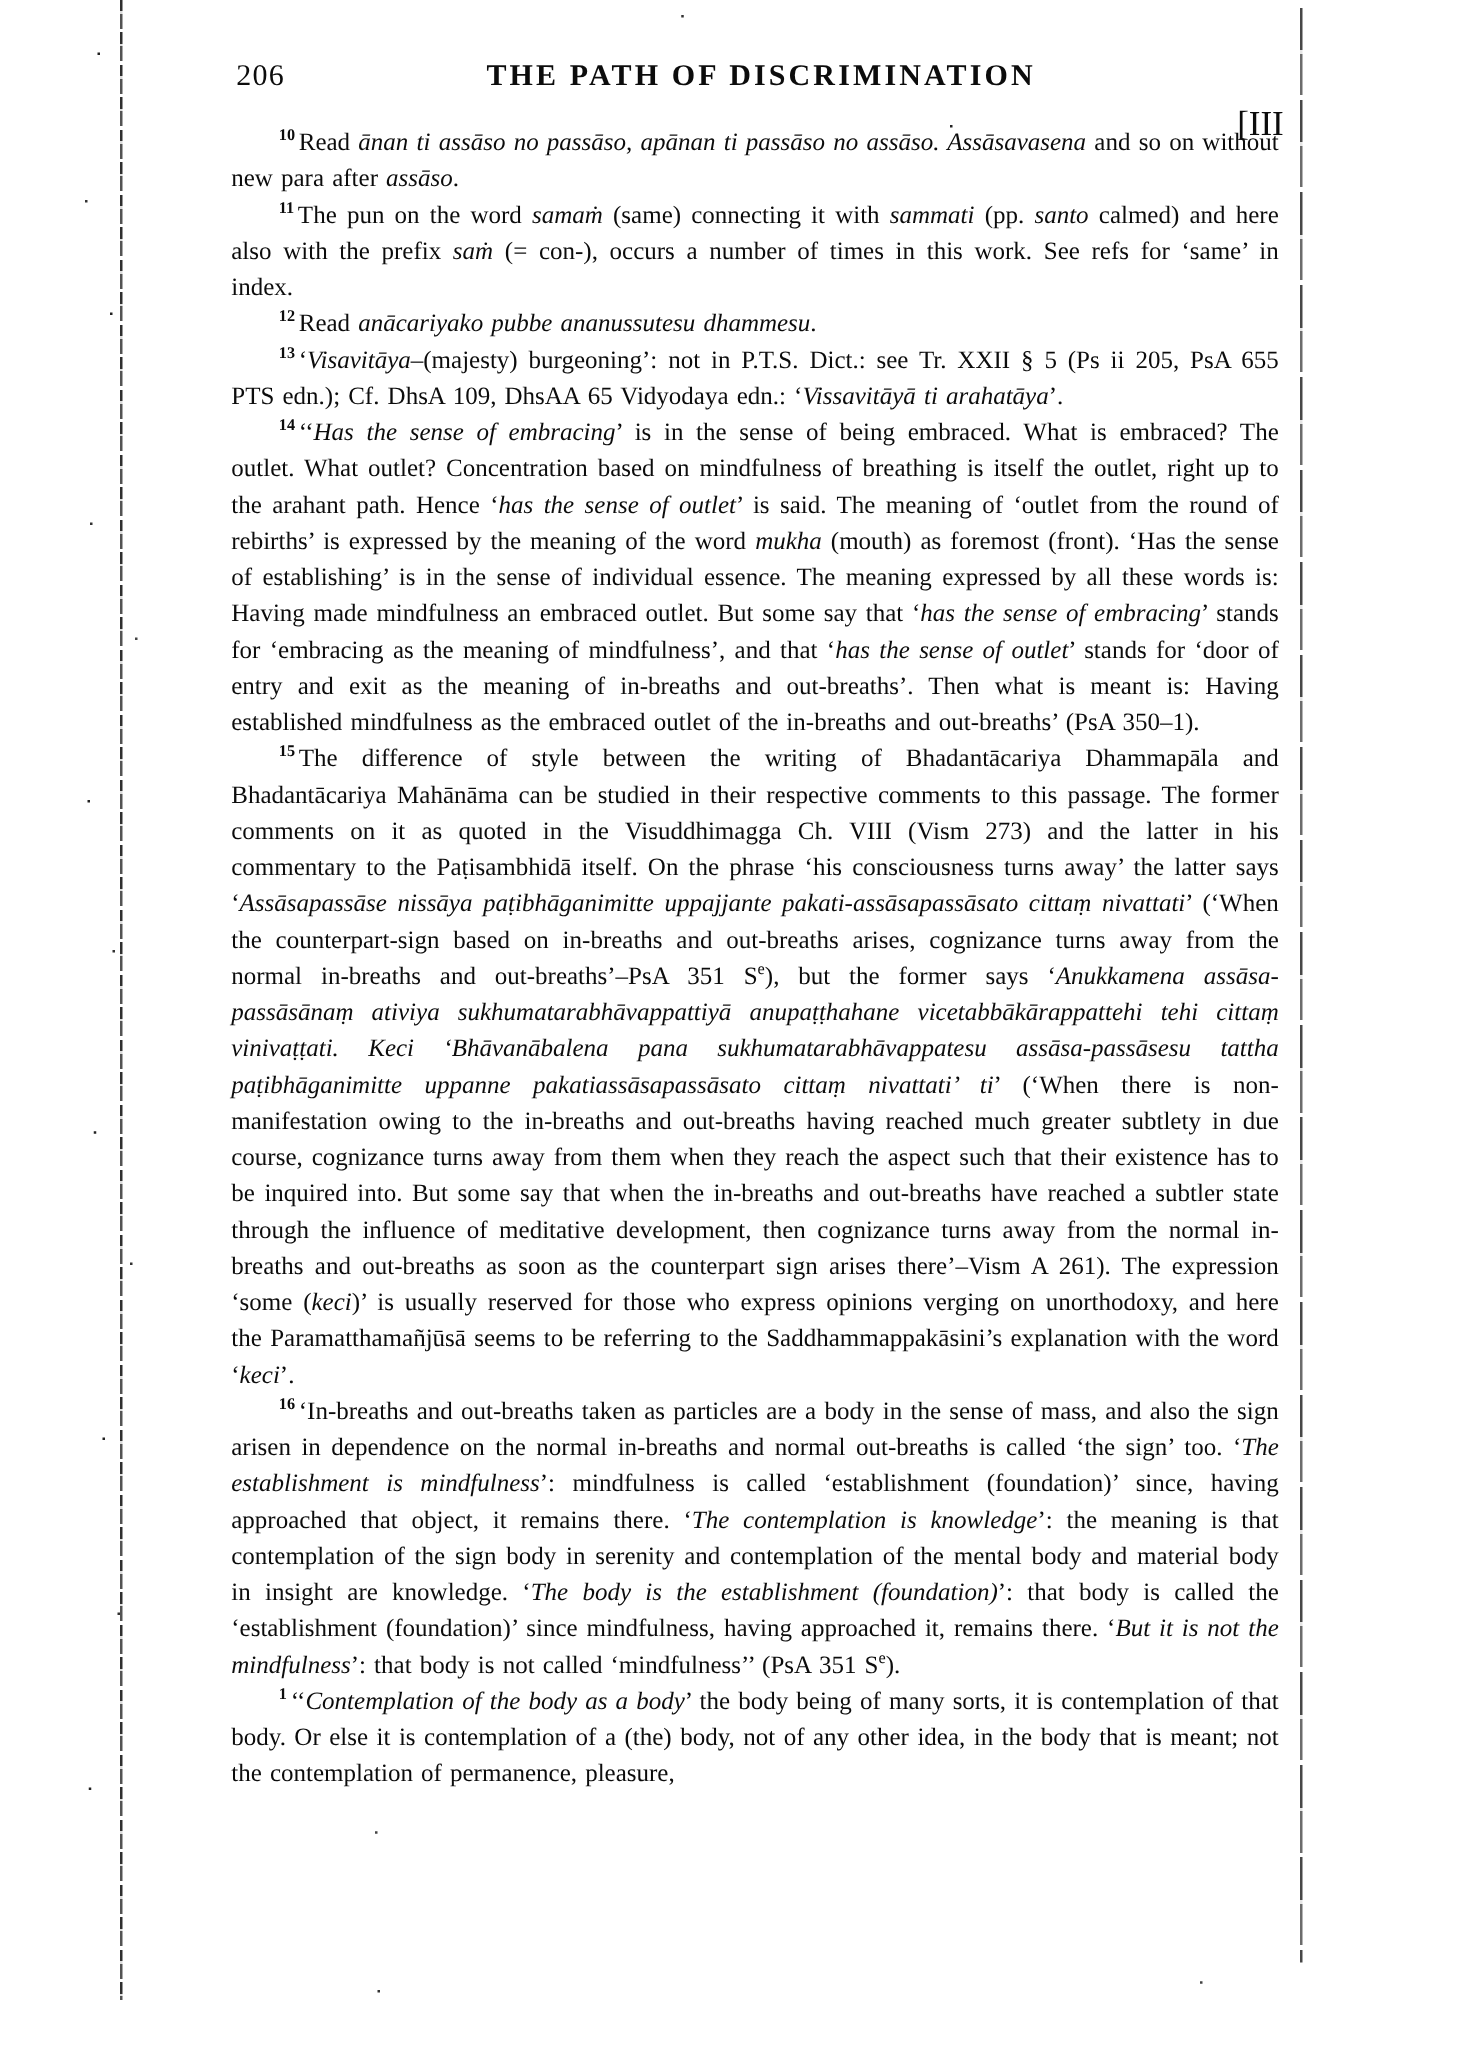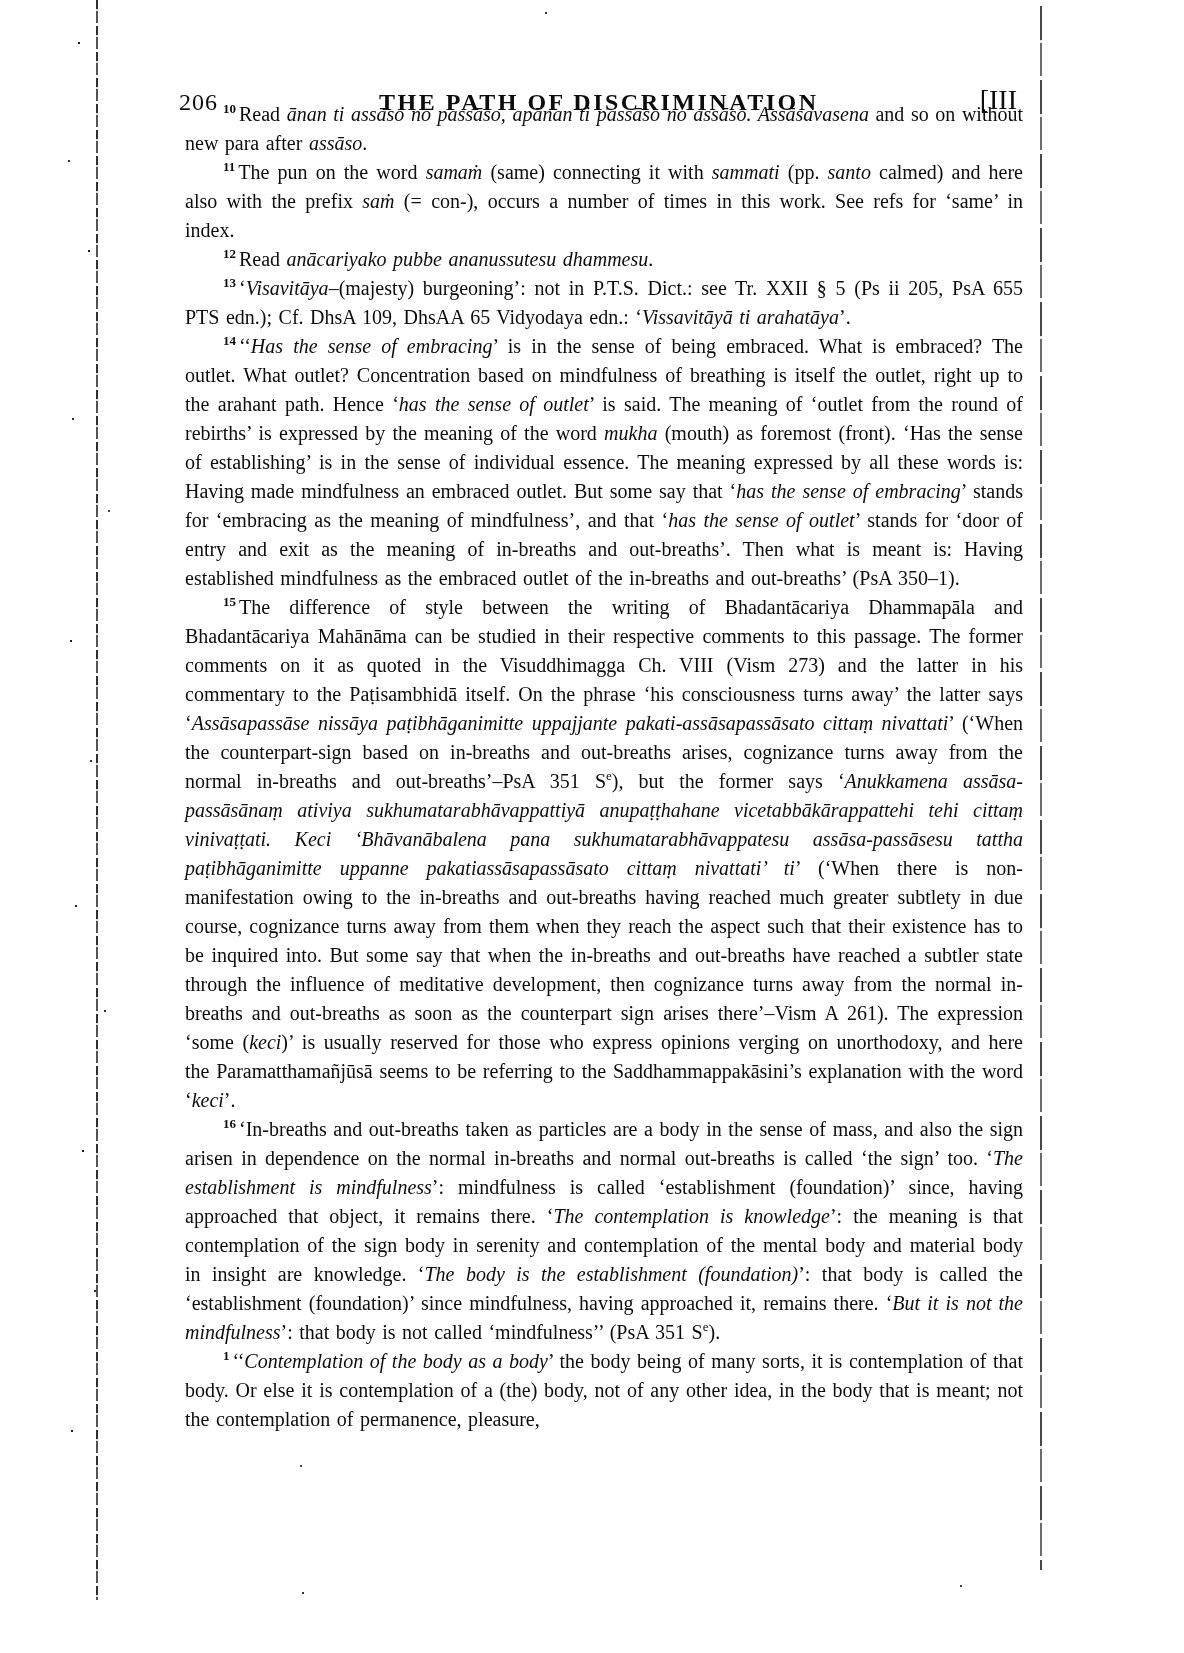--- a/index.html
+++ b/index.html
@@ -45,26 +45,26 @@
       78px 42px 0 #222, 68px 160px 0 #333, 88px 250px 0 #222,
       72px 418px 0 #333, 108px 510px 0 #444, 70px 640px 0 #222,
       90px 760px 0 #333, 75px 905px 0 #222, 104px 1010px 0 #333,
       82px 1150px 0 #222, 94px 1290px 0 #333, 71px 1430px 0 #222,
       300px 1465px 0 #444, 302px 1592px 0 #333, 960px 1585px 0 #444,
       545px 12px 0 #333, 760px 100px 0 #222;
     pointer-events: none;
   }
   .header {
     position: absolute;
-    left: 179px;
+    left: 189px;
     width: 838px;
     top: 48px;
     display: flex;
     justify-content: space-between;
-    align-items: flex-end;
+    align-items: flex-start;
   }
   .pageno { font-size: 24px; letter-spacing: 1px; }
   .title  { font-size: 24px; font-weight: bold; letter-spacing: 2.5px; }
   .folio  { font-size: 28px; margin-top: 36px; }
   .footnotes {
     position: absolute;
     left: 185px;
     width: 838px;
     top: 100px;
     font-size: 20px;

